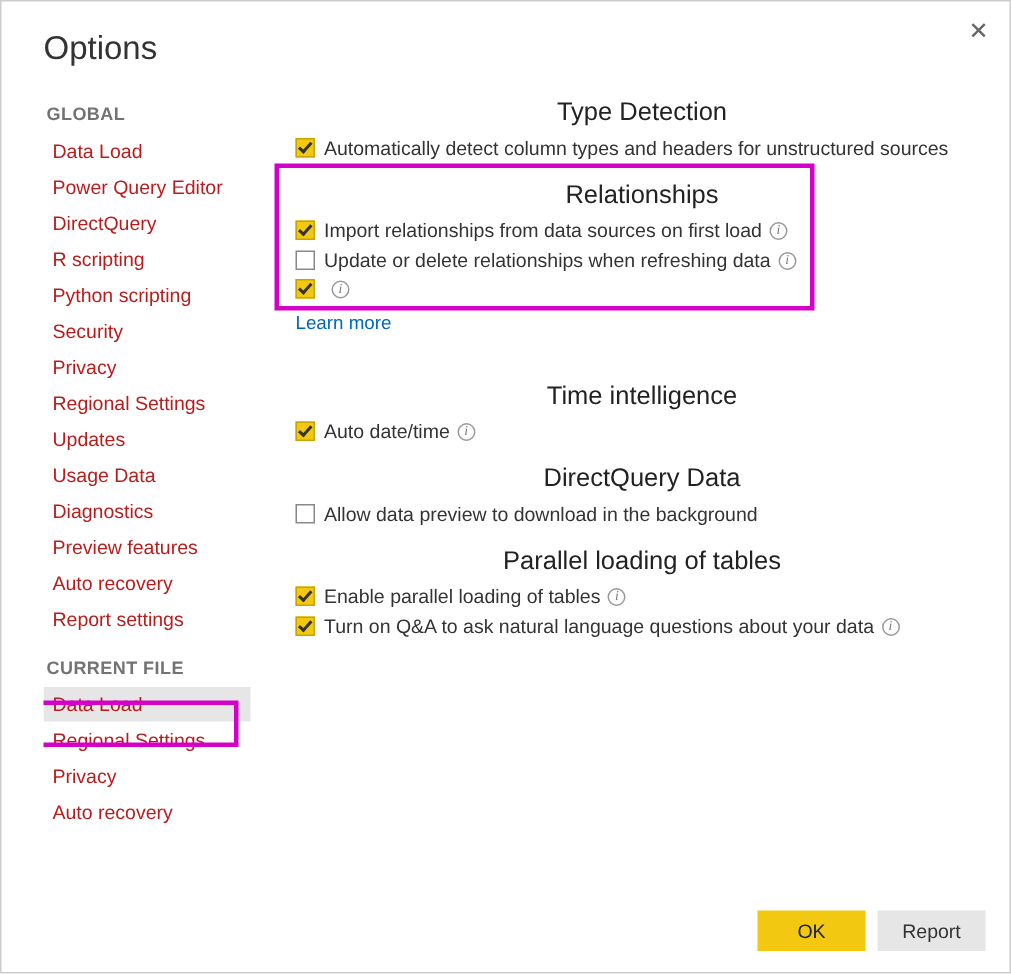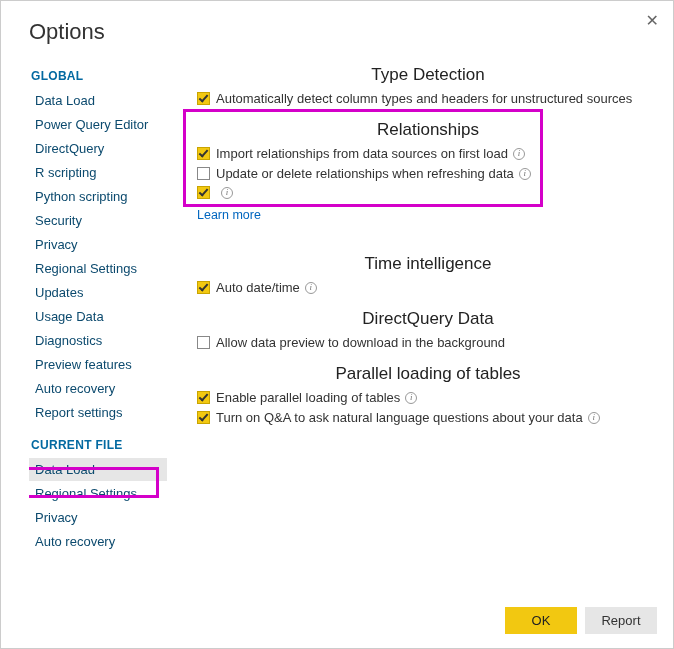--- a/index.html
+++ b/index.html
@@ -14,25 +14,25 @@
     font-size: 22px; font-weight: 300; color: #333;
     padding: 18px 28px 10px 28px;
   }
   .body { flex: 1; display: flex; overflow: hidden; padding: 0 10px 0 28px; }
   .sidebar {
     width: 140px; flex-shrink: 0; overflow-y: auto; position: relative;
     padding-right: 2px;
   }
   .sidebar-inner { position: relative; }
   .section-header {
-    font-size: 12px; color: #0369a1; letter-spacing: 0.3px;
+    font-size: 12px; color: #737373; letter-spacing: 0.3px;
     margin: 14px 0 6px 2px; font-weight: 600;
   }
   .nav-item {
-    font-size: 13px; color: #0c4a6e; padding: 4px 2px 4px 6px; margin: 1px 0;
+    font-size: 13px; color: #b91c1c; padding: 4px 2px 4px 6px; margin: 1px 0;
     cursor: pointer; white-space: nowrap; overflow: hidden; text-overflow: ellipsis;
   }
   .nav-item.selected { background: #e6e6e6; }
   .highlightA {
     position: absolute; border: 3px solid #d400c9; pointer-events: none;
     left: -4px; width: 134px;
   }
   
   .sidebar::-webkit-scrollbar { width: 14px; }
   .sidebar::-webkit-scrollbar-track { background: #f0f0f0; }

